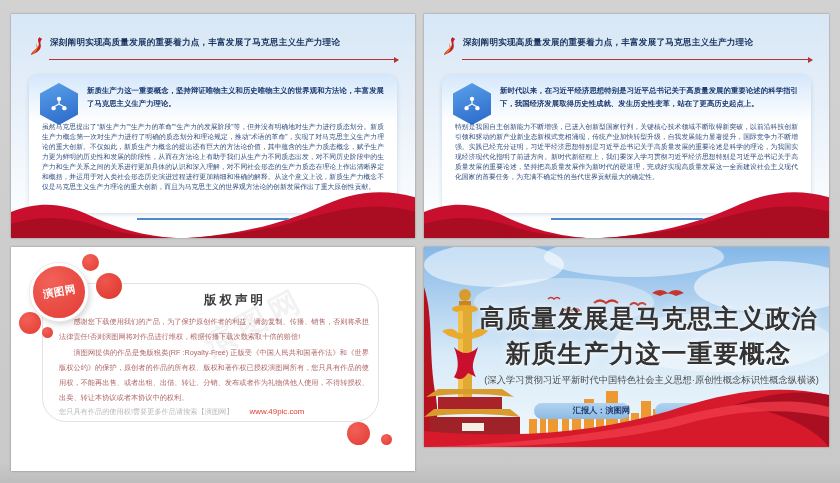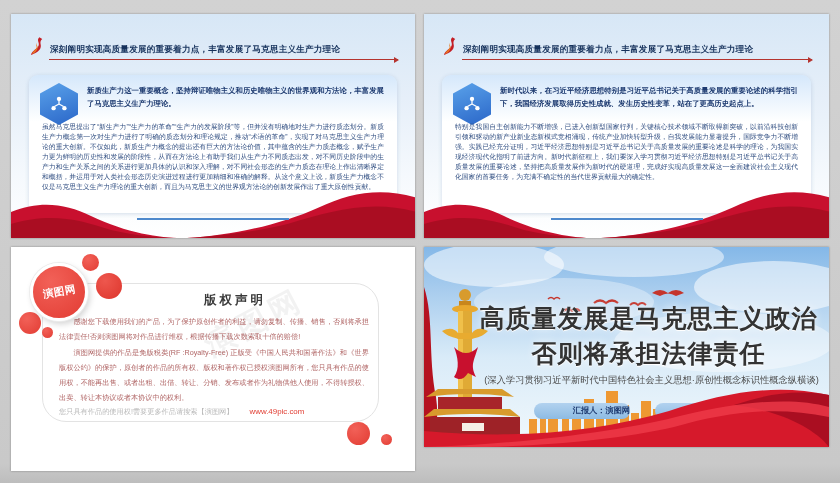--- a/index.html
+++ b/index.html
@@ -6,21 +6,21 @@
   body { font-family:"Liberation Sans","DejaVu Sans",sans-serif; background:#e9e9e9; }
   .canvas { position:relative; width:840px; height:483px; background:linear-gradient(180deg,#d2d2d2 0%,#c9c9c9 96%,#bdbdbd 100%); overflow:hidden; }
   .slide { position:absolute; overflow:hidden; box-shadow:0 0 2px rgba(0,0,0,.35); background:#fff; }
   #s1 { left:11px; top:14px;  width:404px; height:224px; }
   #s2 { left:424px; top:14px; width:405px; height:224px; }
   #s3 { left:11px; top:247px; width:404px; height:224px; }
   #s4 { left:424px; top:247px; width:405px; height:200px; }
 
   
   .content-slide { background:linear-gradient(180deg,#d7e7f6 0%,#e6eff9 38%,#f5f9fd 72%,#ffffff 100%); }
-  .cs-header { position:absolute; left:19px; top:23px; right:14px; display:flex; align-items:flex-end; gap:5px; }
+  .cs-header { position:absolute; left:19px; top:23px; right:14px; display:flex; align-items:flex-start; gap:5px; }
   .flame { width:15px; height:19px; flex:0 0 auto; }
   .cs-title { font-size:8.6px; font-weight:bold; color:#16325c; white-space:nowrap; letter-spacing:.2px; }
   .red-rule { position:absolute; left:38px; right:17px; top:45px; height:1px; background:#b5342f; }
   .red-rule::after { content:""; position:absolute; right:-1px; top:-2.5px; border-left:5px solid #b5342f; border-top:3px solid transparent; border-bottom:3px solid transparent; }
   .content-box { position:absolute; left:18px; right:18px; top:61px; height:138px; border-radius:9px;
                  background:linear-gradient(180deg,#d5e8fb 0%,#e9f3fd 16%,#ffffff 34%);
                  box-shadow:0 1px 4px rgba(70,110,160,.22); z-index:2; }
   .hex { position:absolute; left:11px; top:8px; width:38px; height:42px;
          background:linear-gradient(160deg,#5aa2ea 0%,#2a66c8 100%);
          clip-path:polygon(50% 0,100% 25%,100% 75%,50% 100%,0 75%,0 25%);
@@ -179,21 +179,21 @@
     </svg>
     <svg class="birds" viewBox="0 0 190 32">
       <path d="M118 6 Q126 0 134 6 Q142 0 150 6 L142 9 Q134 4 126 9 Z" fill="#c5352c"></path>
       <path d="M60 16 Q66 11 72 16 Q78 11 84 16" stroke="#c5352c" stroke-width="2.2" fill="none"></path>
       <path d="M30 24 Q34 20 38 24 Q42 20 46 24" stroke="#c5352c" stroke-width="1.8" fill="none"></path>
       <path d="M96 18 Q100 14 104 18 Q108 14 112 18" stroke="#c5352c" stroke-width="1.8" fill="none"></path>
       <path d="M14 12 Q17 9 20 12 Q23 9 26 12" stroke="#c5352c" stroke-width="1.5" fill="none"></path>
     </svg>
     <div class="ts-title">
       <div>高质量发展是马克思主义政治</div>
-      <div>否则将承担法律责任</div>
+      <div>新质生产力这一重要概念</div>
     </div>
     <div class="ts-subtitle">(深入学习贯彻习近平新时代中国特色社会主义思想·原创性概念标识性概念纵横谈)</div>
     <div class="badge badge-presenter">汇报人：演图网</div>
     <div class="badge badge-date">时间：2025.6</div>
     <svg class="skyline" viewBox="0 0 250 55">
       <g fill="#ef9428" opacity=".95">
         <rect x="5" y="40" width="8" height="15"></rect>
           <rect x="16" y="32" width="6" height="23"></rect>
         <rect x="24" y="38" width="10" height="17"></rect>
           <rect x="38" y="28" width="7" height="27"></rect>

